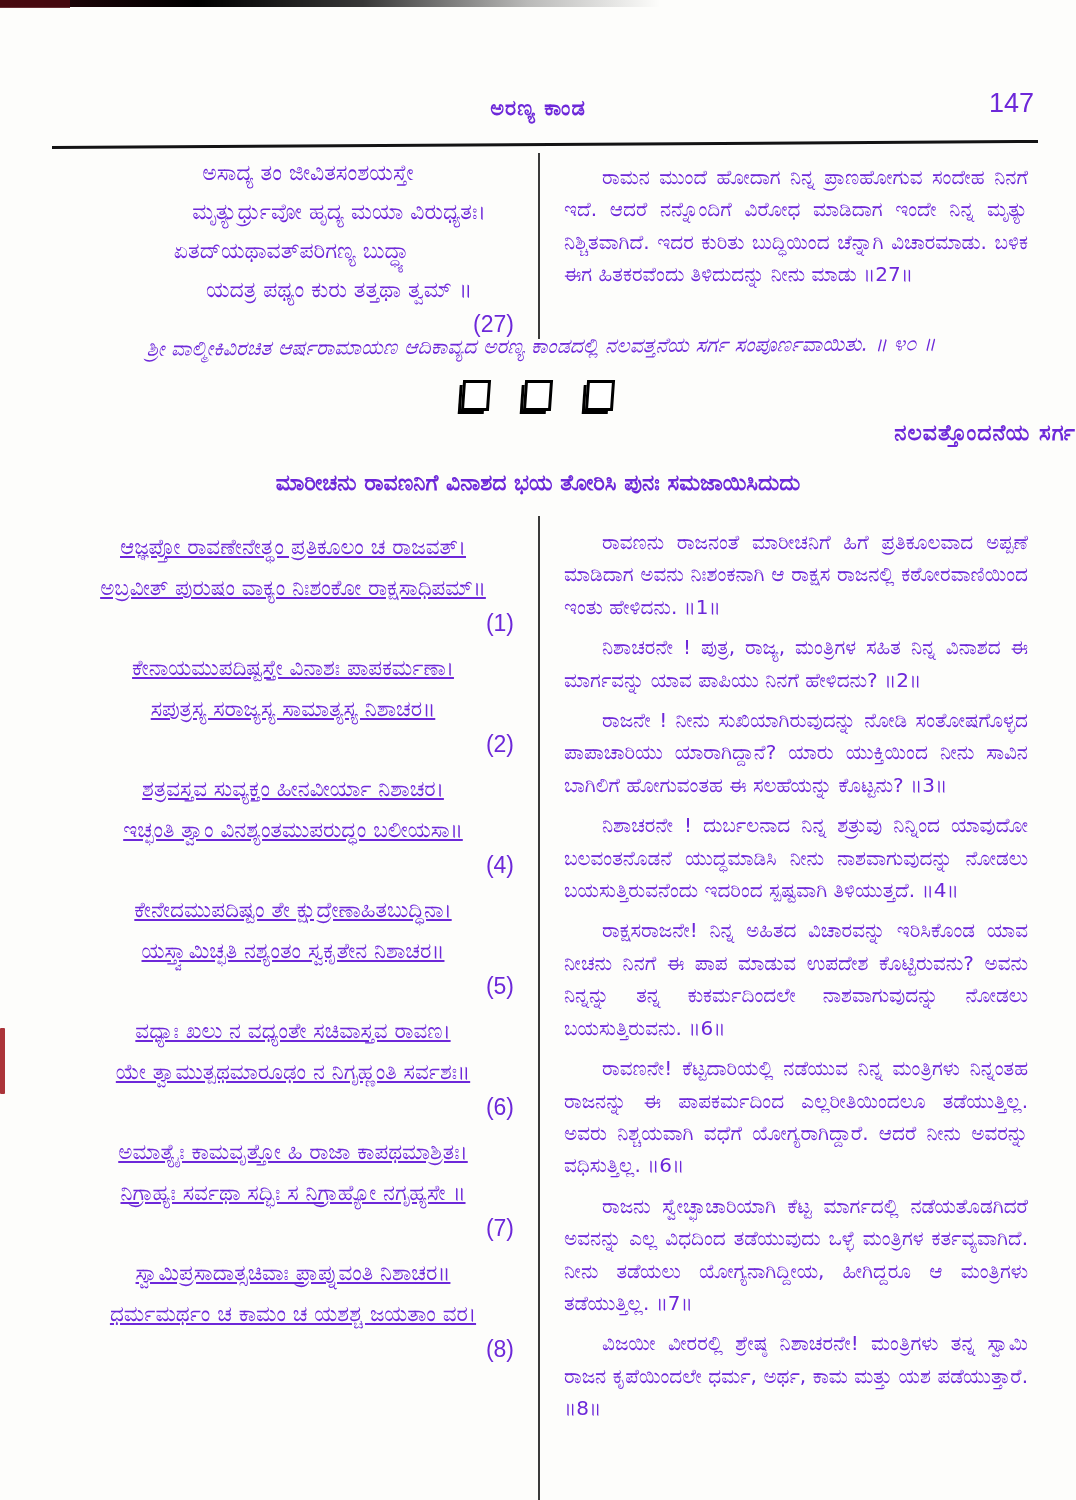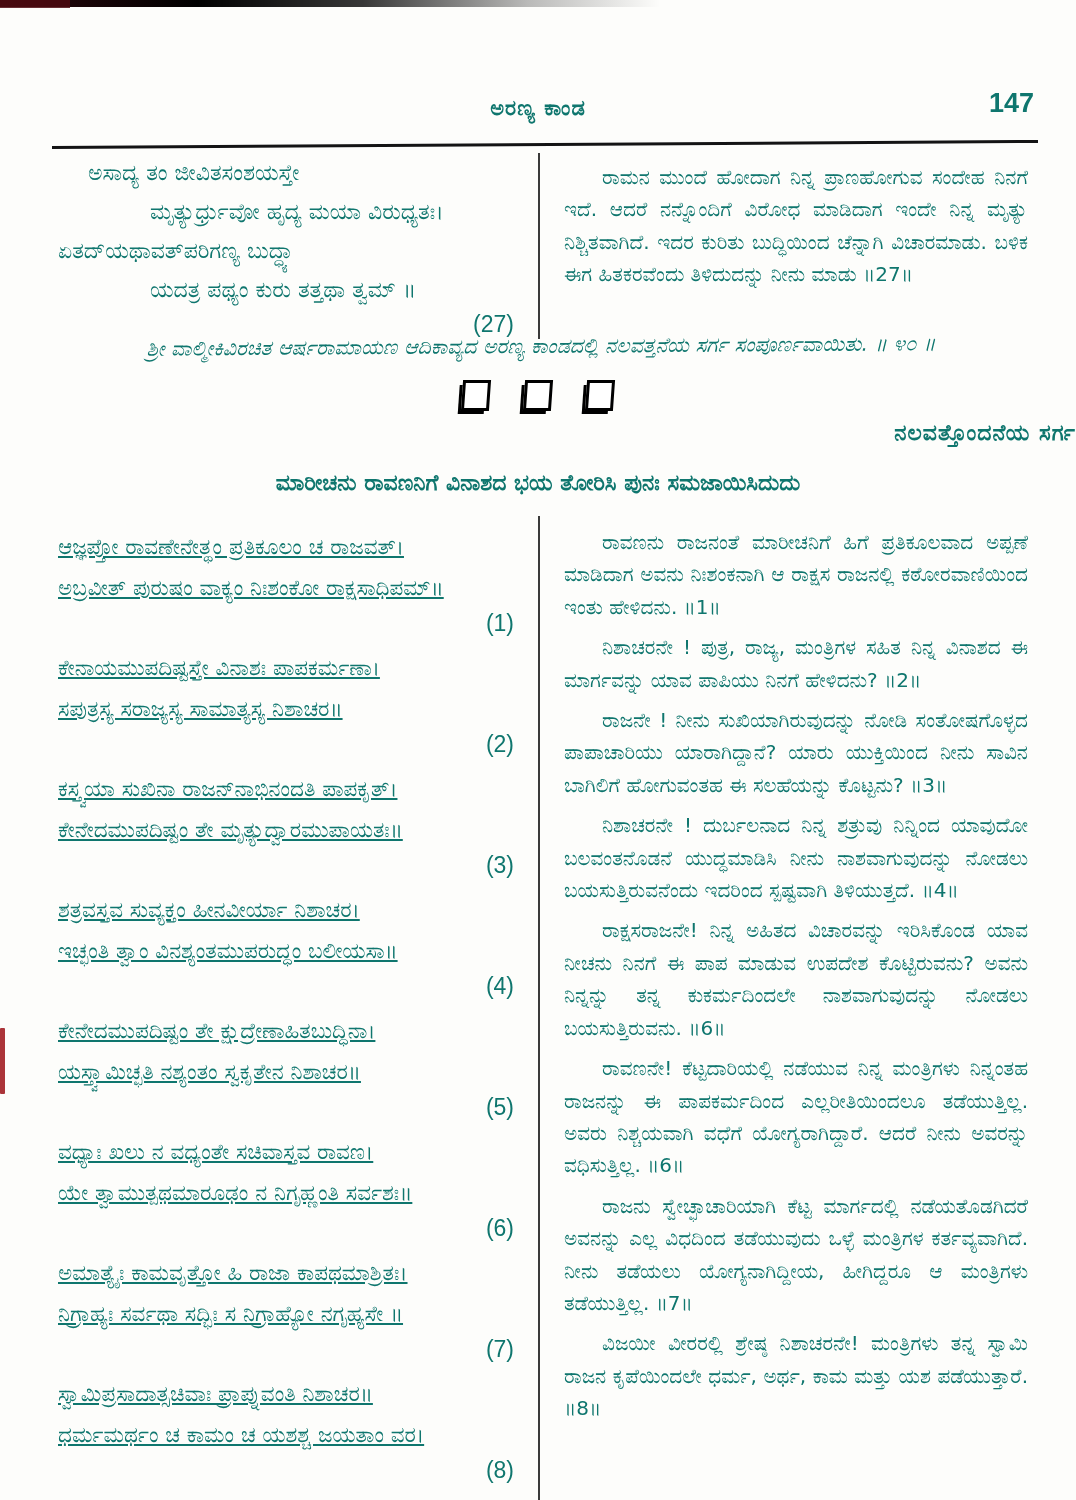--- a/index.html
+++ b/index.html
@@ -2,49 +2,49 @@
 <html lang="kn"><head>
 <meta charset="utf-8">
 <style>
   html,body{margin:0;padding:0;background:#e8e8e4;}
   .page{
     position:relative;
     width:1076px;height:1500px;
     margin:0 auto;
     background:#fdfdfb;
     font-family:"DejaVu Sans",sans-serif;
-    color:#0f766e;
+    color:#6d28d9;
     overflow:hidden;
   }
   
   .scan-top-bar{
     position:absolute;top:0;left:0;width:660px;height:7px;
     background:linear-gradient(to right,#2a070c 0%,#000 30%,rgba(0,0,0,.78) 55%,rgba(60,60,60,.35) 80%,rgba(0,0,0,0) 100%);
   }
   .scan-top-red{position:absolute;top:0;left:0;width:70px;height:8px;background:#4d0a10;opacity:.85;}
   .scan-red-dash{position:absolute;left:0;top:1028px;width:5px;height:66px;background:#9c1016;opacity:.85;border-radius:1px;}
   
   .header-title{
     position:absolute;top:96px;left:0;width:100%;
     text-align:center;font-size:21px;font-weight:700;letter-spacing:1px;
   }
   .page-number{
     position:absolute;top:88px;right:42px;
     font-family:"Liberation Sans",sans-serif;
-    font-size:27px;font-weight:700;
+    font-size:27px;font-weight:400;
   }
   .header-rule{
     position:absolute;top:143px;left:52px;right:38px;height:3px;
     background:#141414;transform:rotate(-0.35deg);
   }
   
   .top-row{position:absolute;top:153px;left:58px;right:40px;display:flex;}
   .top-left{width:482px;border-right:2px solid #3a3a3a;padding-right:10px;box-sizing:border-box;}
   .top-right{flex:1;padding-left:16px;}
-  .verse-line{font-size:22px;line-height:39px;white-space:nowrap;}
+  .verse-line{font-size:22px;line-height:39px;white-space:nowrap;text-align:center;}
   .vl-indent{margin-left:92px;}
   .vl-small-indent{margin-left:30px;}
   .verse-num{
     text-align:right;padding-right:14px;
     font-family:"Liberation Sans",sans-serif;
     font-size:23px;line-height:30px;
   }
   .prose{
     font-size:20px;line-height:32.4px;text-align:justify;
     text-indent:38px;margin:8px;
@@ -123,25 +123,20 @@
         <div class="verse-line">ಅಬ್ರವೀತ್ ಪುರುಷಂ ವಾಕ್ಯಂ ನಿಃಶಂಕೋ ರಾಕ್ಷಸಾಧಿಪಮ್॥</div>
         <div class="verse-num">(1)</div>
       </div>
 
       <div class="verse-block">
         <div class="verse-line">ಕೇನಾಯಮುಪದಿಷ್ಟಸ್ತೇ ವಿನಾಶಃ ಪಾಪಕರ್ಮಣಾ।</div>
         <div class="verse-line">ಸಪುತ್ರಸ್ಯ ಸರಾಜ್ಯಸ್ಯ ಸಾಮಾತ್ಯಸ್ಯ ನಿಶಾಚರ॥</div>
         <div class="verse-num">(2)</div>
       </div>
 
-      <div class="verse-block">
-        <div class="verse-line">ಕಸ್ತ್ವಯಾ ಸುಖಿನಾ ರಾಜನ್‌ನಾಭಿನಂದತಿ ಪಾಪಕೃತ್।</div>
-        <div class="verse-line">ಕೇನೇದಮುಪದಿಷ್ಟಂ ತೇ ಮೃತ್ಯುದ್ವಾರಮುಪಾಯತಃ॥</div>
-        <div class="verse-num">(3)</div>
-      </div>
 
       <div class="verse-block">
         <div class="verse-line">ಶತ್ರವಸ್ತವ ಸುವ್ಯಕ್ತಂ ಹೀನವೀರ್ಯಾ ನಿಶಾಚರ।</div>
         <div class="verse-line">ಇಚ್ಛಂತಿ ತ್ವಾಂ ವಿನಶ್ಯಂತಮುಪರುದ್ಧಂ ಬಲೀಯಸಾ॥</div>
         <div class="verse-num">(4)</div>
       </div>
 
       <div class="verse-block">
         <div class="verse-line">ಕೇನೇದಮುಪದಿಷ್ಟಂ ತೇ ಕ್ಷುದ್ರೇಣಾಹಿತಬುದ್ಧಿನಾ।</div>
         <div class="verse-line">ಯಸ್ತ್ವಾಮಿಚ್ಛತಿ ನಶ್ಯಂತಂ ಸ್ವಕೃತೇನ ನಿಶಾಚರ॥</div>

